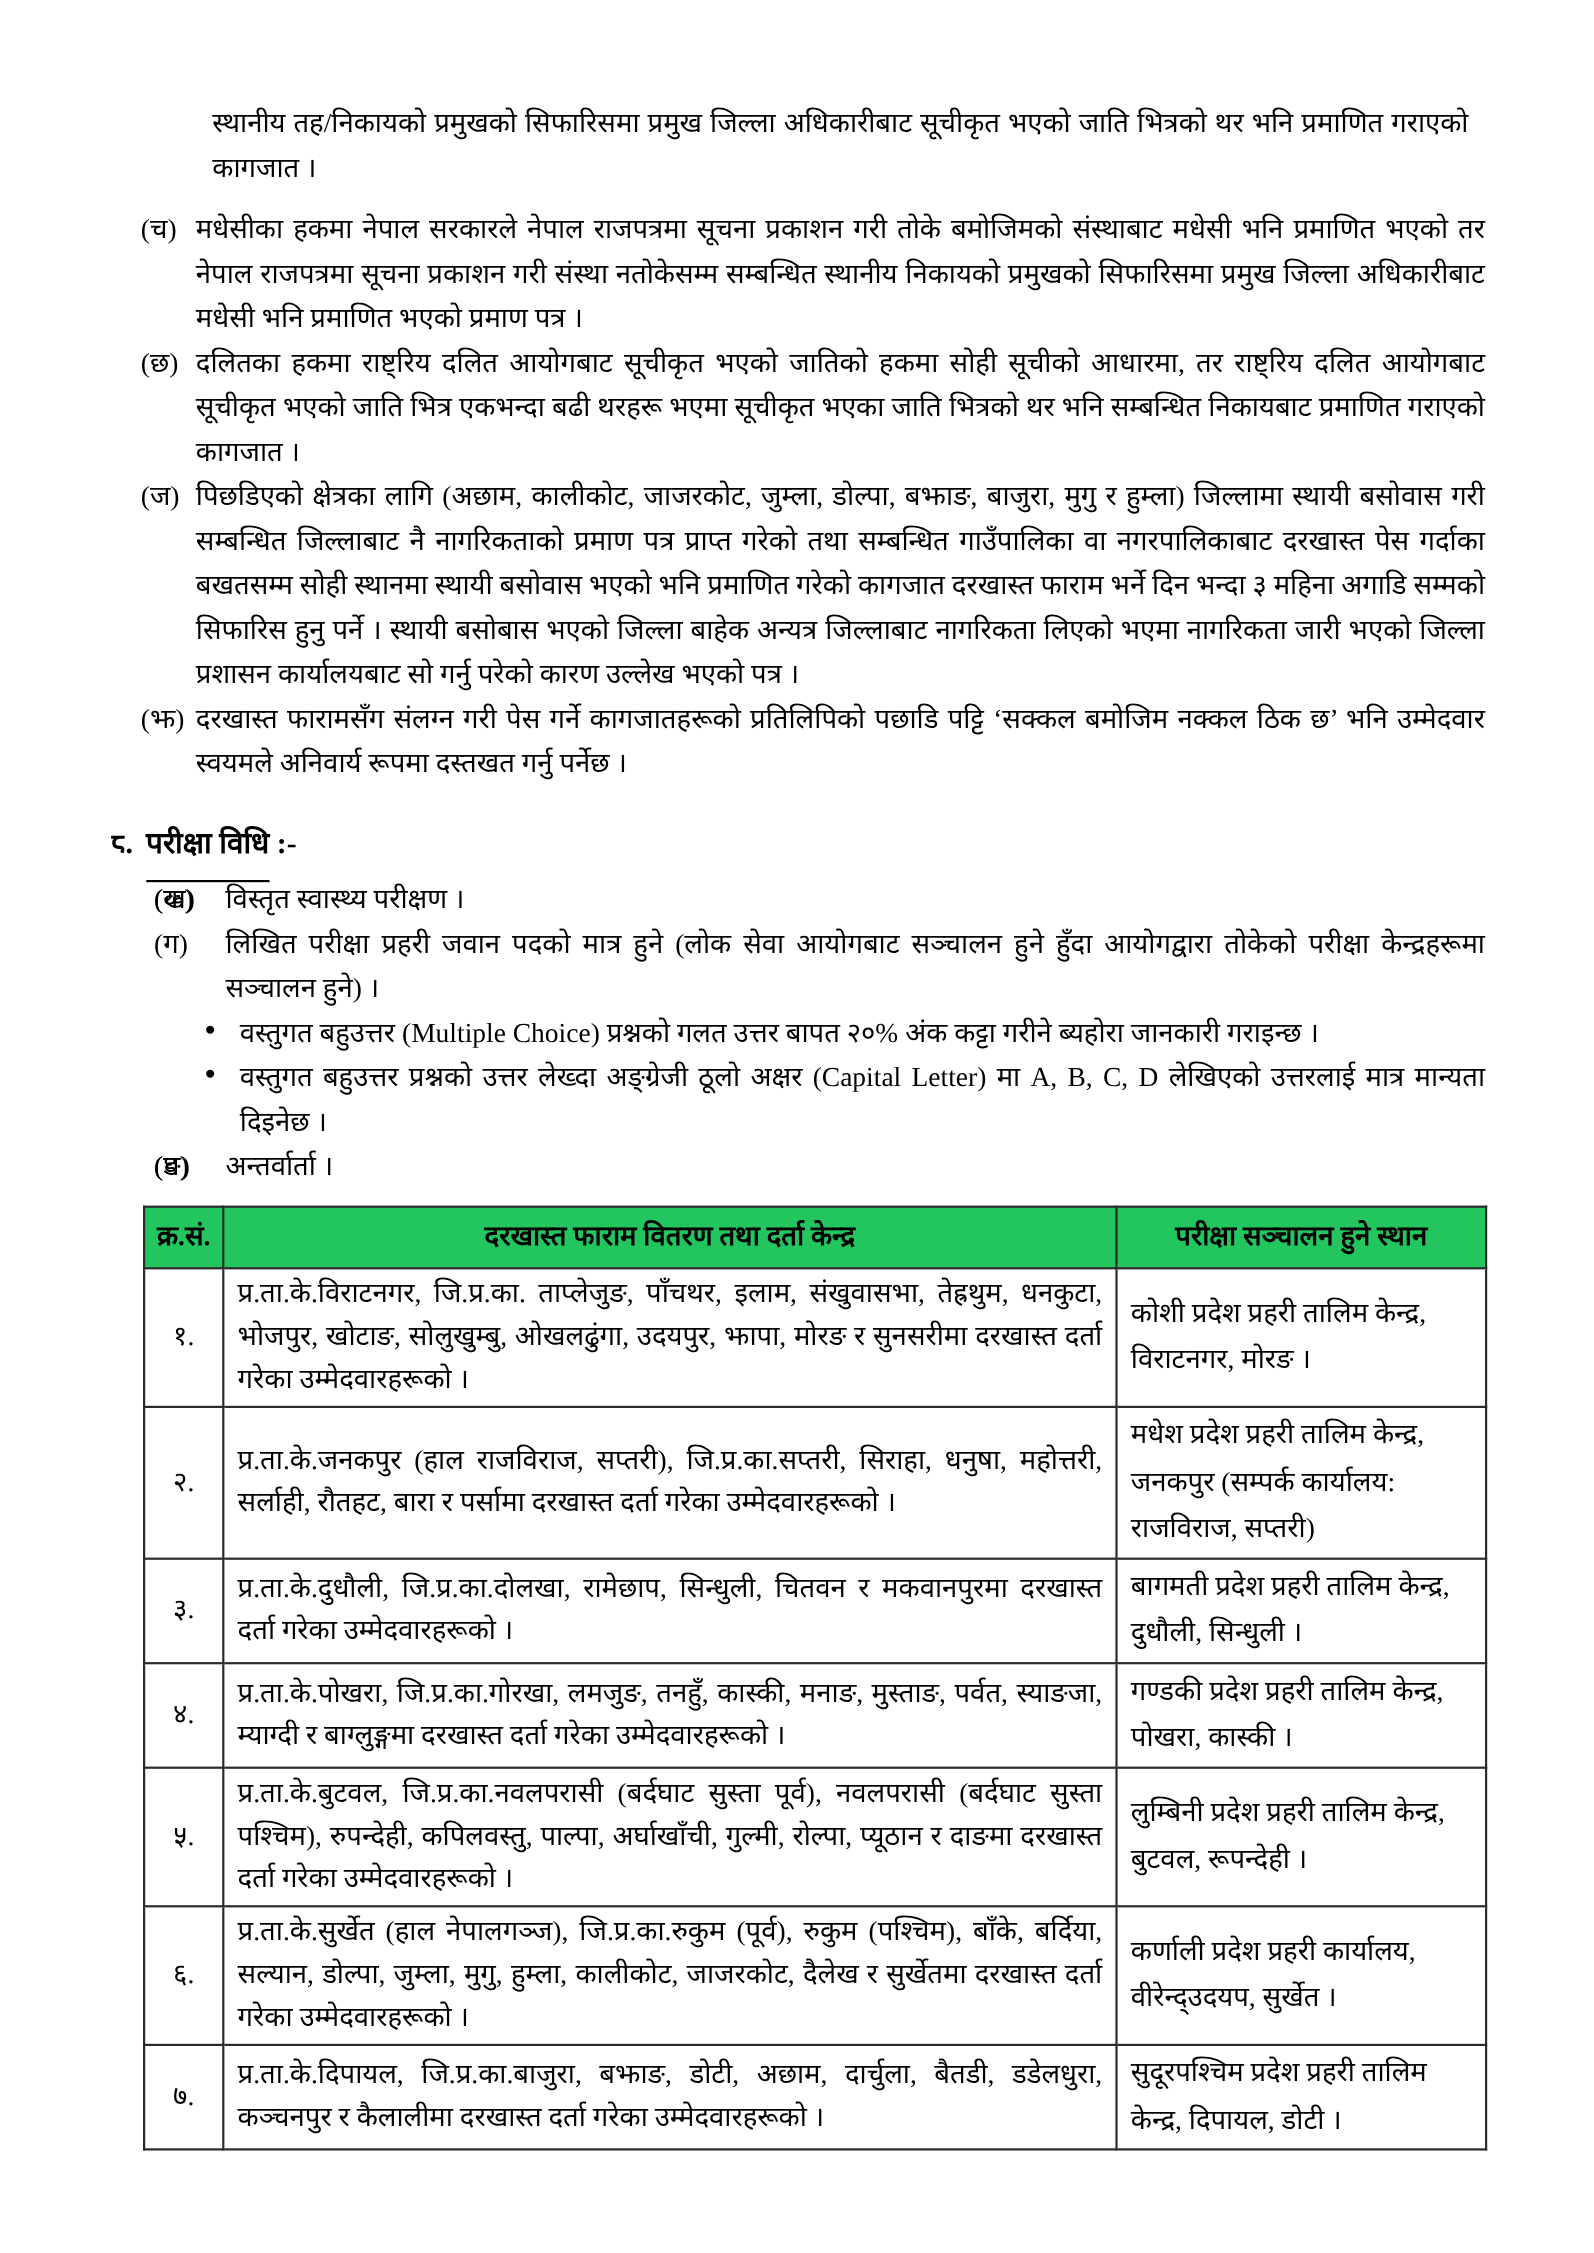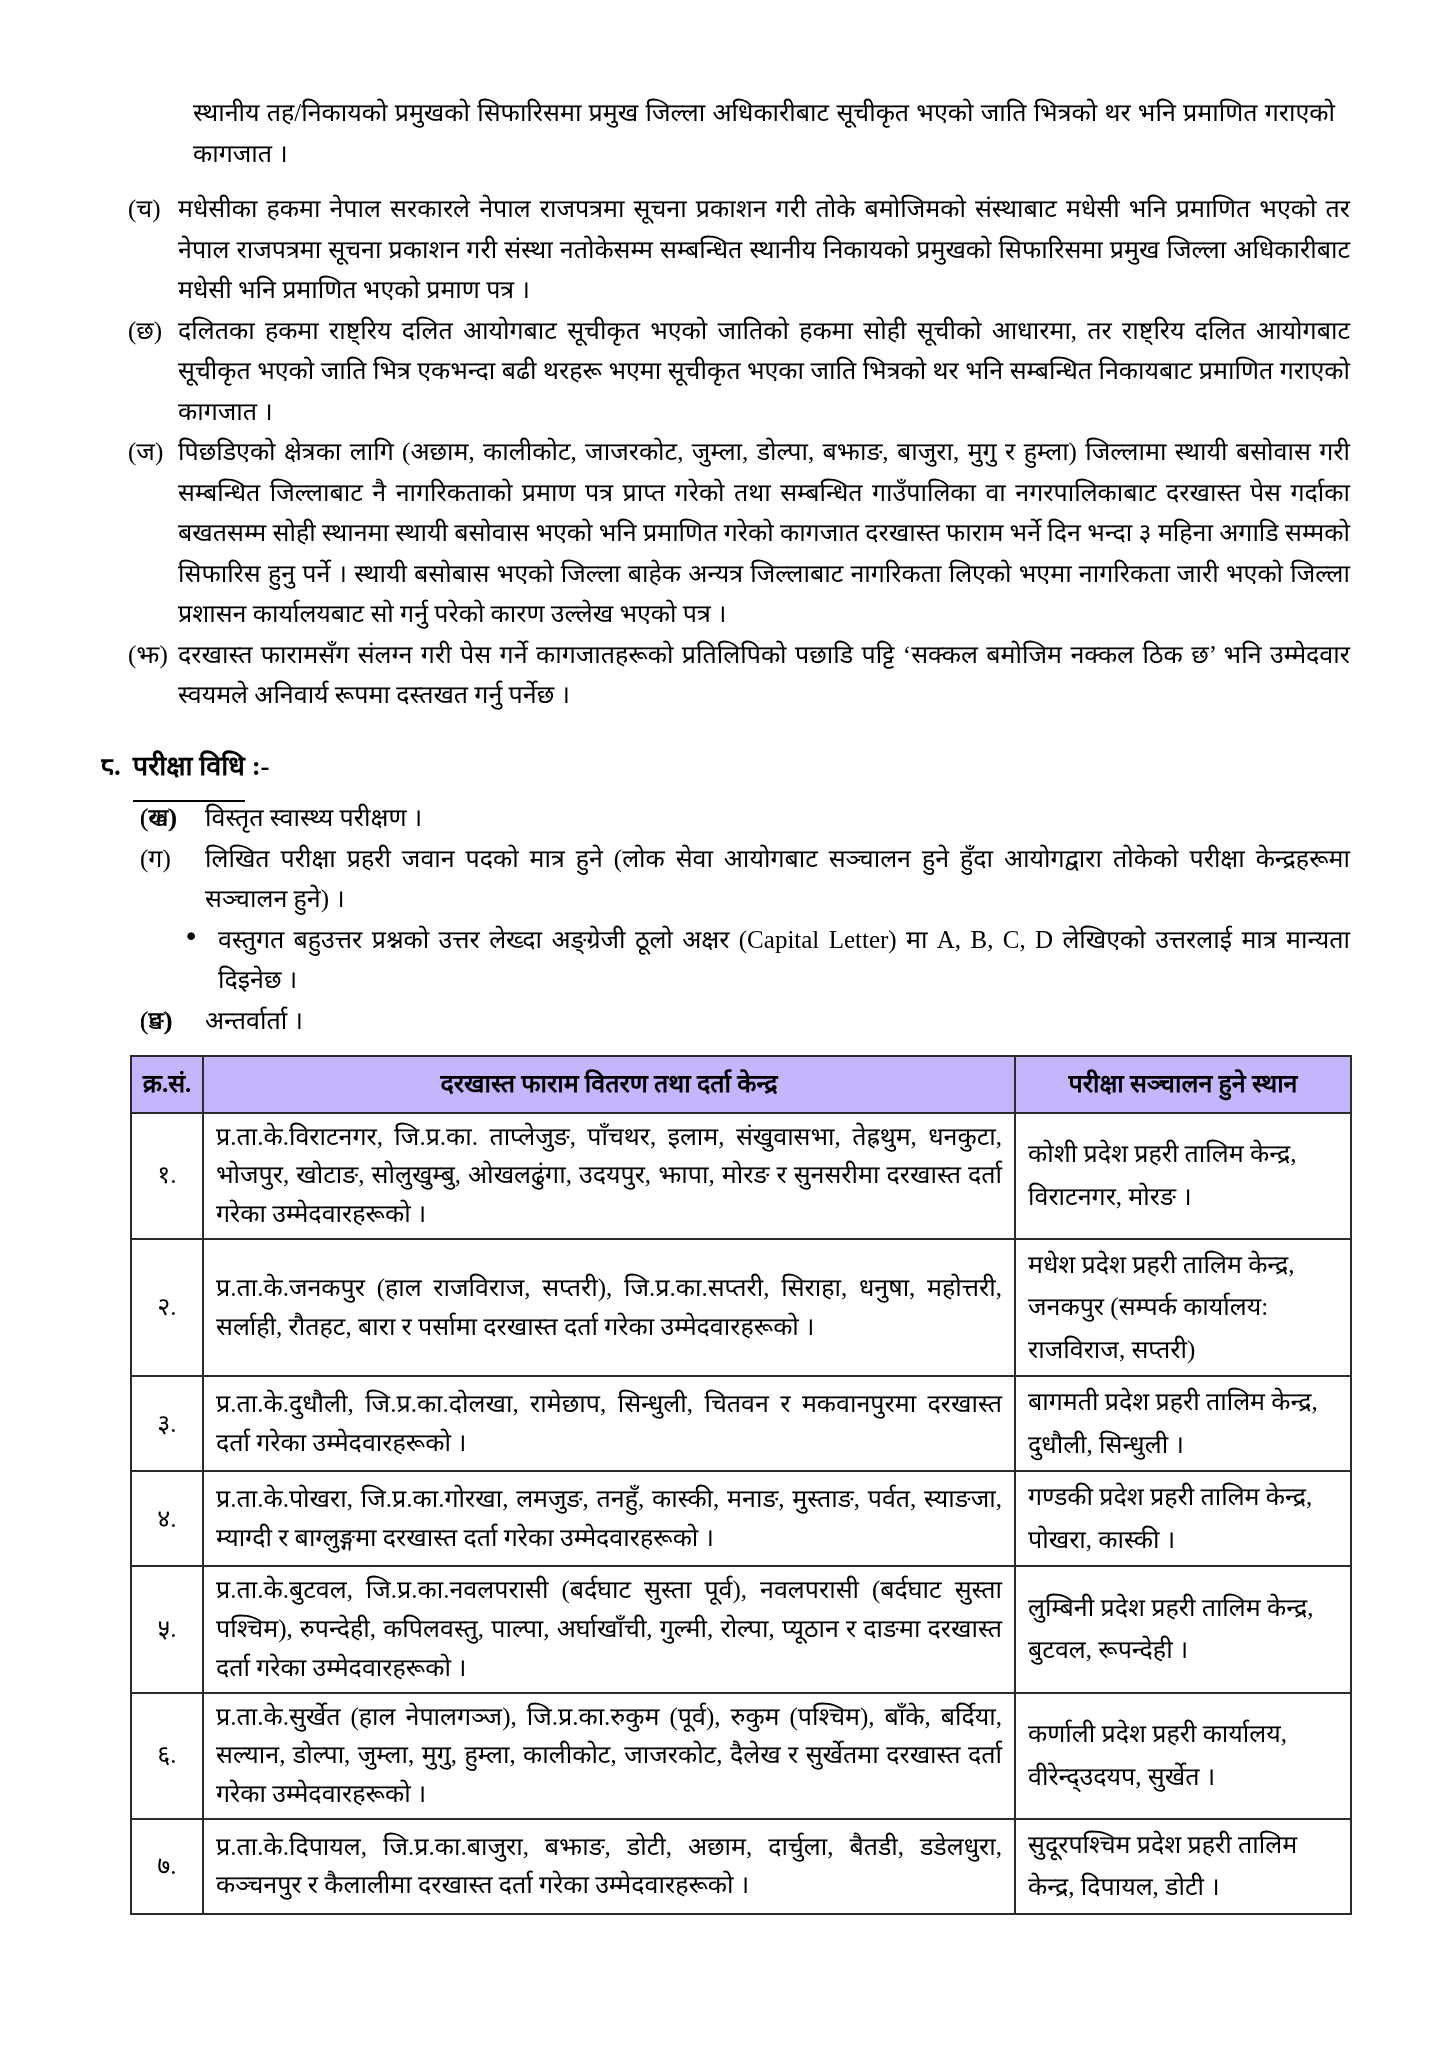--- a/index.html
+++ b/index.html
@@ -14,21 +14,21 @@
   .clause > .marker{position:absolute;left:28px;top:0;}
   .sec-head{margin:30px 0 12px 0;font-size:27px;font-weight:bold;line-height:1.5;}
   .sec-num{margin-right:12px;}
   .sec-title{border-bottom:2.5px solid #000;padding-bottom:19px;}
   .sub{position:relative;padding-left:105px;text-align:justify;margin:0;}
   .sub > .marker{position:absolute;left:40px;top:0;}
   .bullet{position:relative;padding-left:118px;text-align:justify;margin:0;}
   .bullet > .marker{position:absolute;left:86px;top:2px;font-size:17px;}
   table.centers{border-collapse:collapse;margin:14px 0 0 30px;width:1220px;font-size:25px;table-layout:fixed;}
   table.centers th,table.centers td{border:2px solid #2b2b2b;padding:4px 12px;vertical-align:middle;}
-  table.centers th{background:#c4b5fd;text-align:center;font-weight:bold;padding:7px 6px;}
+  table.centers th{background:#22c55e;text-align:center;font-weight:bold;padding:7px 6px;}
   col.w-sn{width:72px;}
   col.w-dist{width:812px;}
   col.w-exam{width:336px;}
   td.sn{text-align:center;}
   td.dist{text-align:justify;line-height:1.55;}
   td.exam{text-align:left;line-height:1.7;border-radius:12px;}
 </style>
 </head>
 <body>
 
@@ -63,21 +63,21 @@
   <div class="sub">
     <span class="marker">(ख)</span>
   <span>विस्तृत स्वास्थ्य परीक्षण ।</span></div>
 
   <div class="sub">
     <span class="marker">(ग)</span>
   <span>लिखित परीक्षा प्रहरी जवान पदको मात्र हुने </span><span class="b">(लोक सेवा आयोगबाट सञ्चालन हुने हुँदा आयोगद्वारा तोकेको परीक्षा केन्द्रहरूमा सञ्चालन हुने)</span><span> ।</span></div>
 
   <div class="bullet">
     <span class="marker">●</span>
-  </div>
+  <span>वस्तुगत बहुउत्तर (Multiple Choice) प्रश्नको गलत उत्तर बापत २०% अंक कट्टा गरीने ब्यहोरा जानकारी गराइन्छ ।</span></div>
 
   <div class="bullet">
     <span class="marker">●</span>
   <span>वस्तुगत बहुउत्तर प्रश्नको उत्तर लेख्दा अङ्ग्रेजी ठूलो अक्षर (Capital Letter) मा A, B, C, D लेखिएको उत्तरलाई मात्र मान्यता दिइनेछ ।</span></div>
 
   <div class="sub">
     <span class="marker">(घ)</span>
   </div>
 
   <div class="sub">

